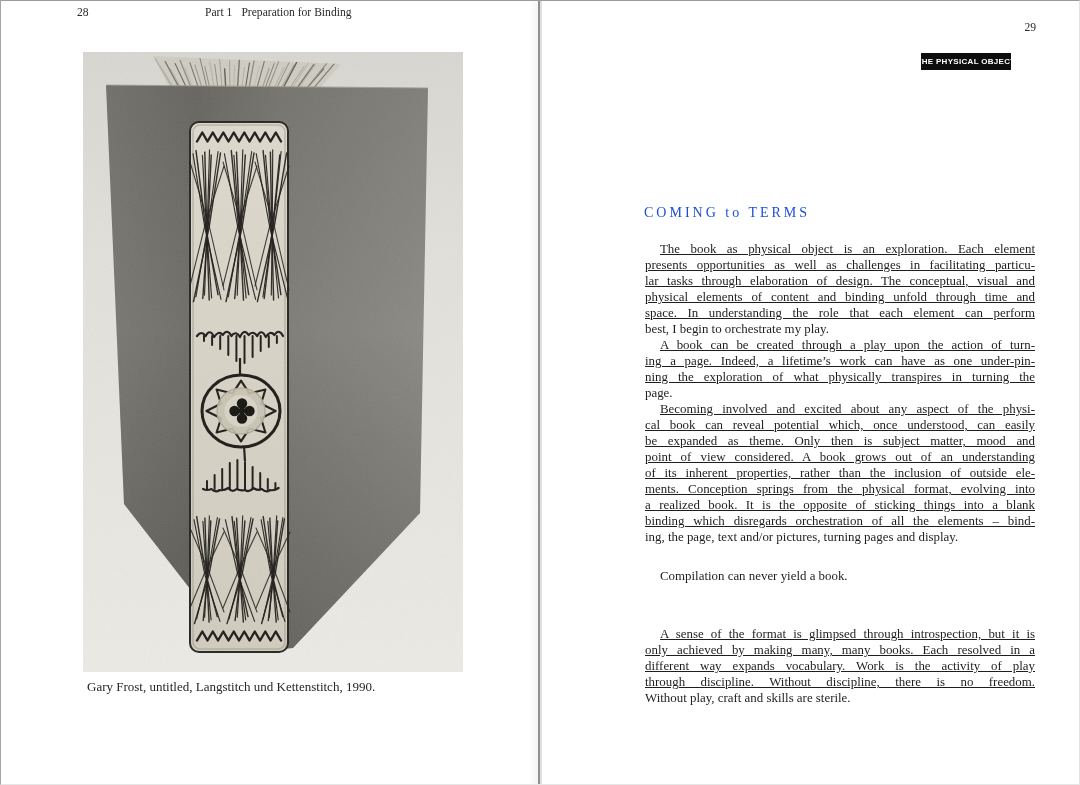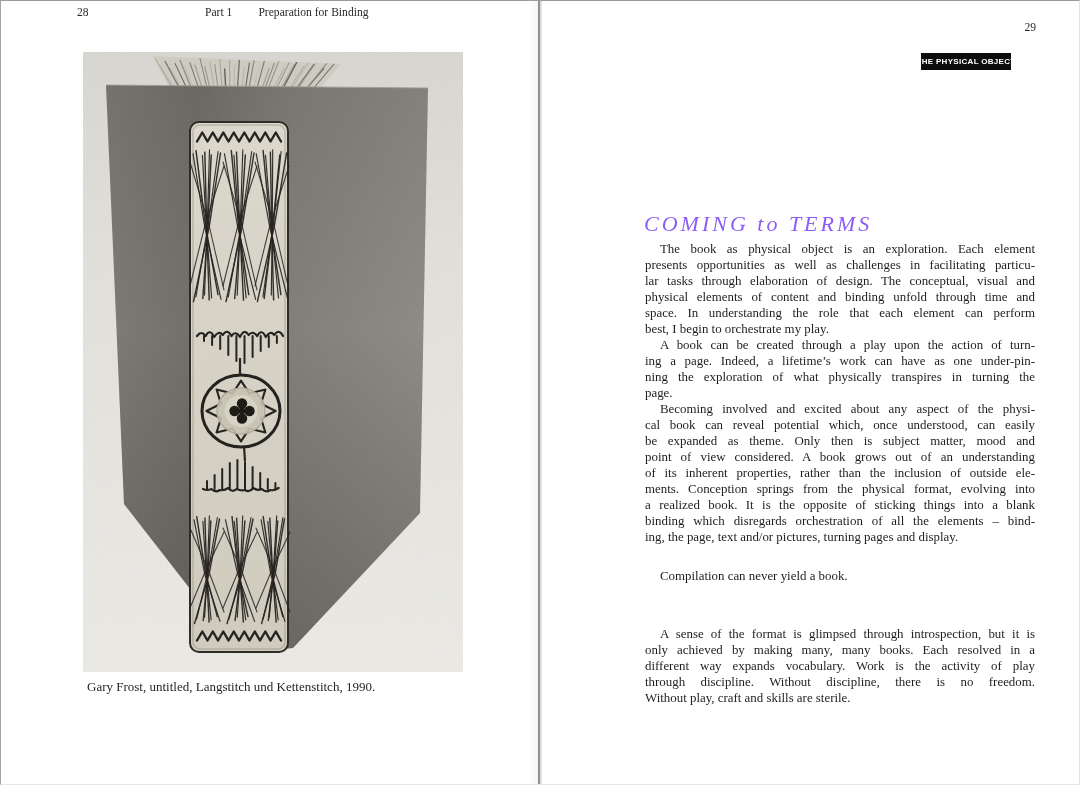--- a/index.html
+++ b/index.html
@@ -11,37 +11,37 @@
          box-sizing:border-box;z-index:50;}
   
   .gutter{position:absolute;left:528px;top:0;width:24px;height:785px;z-index:5;
           background:linear-gradient(to right,rgba(0,0,0,0) 0%,rgba(0,0,0,0.035) 40%,rgba(0,0,0,0.05) 46%,rgba(0,0,0,0) 60%);}
   .gutter-line{position:absolute;left:538px;top:0;width:2px;height:785px;background:#8f8f8f;z-index:6;}
   .gutter-hilite{position:absolute;left:540px;top:0;width:2px;height:785px;background:#e0e0de;z-index:6;}
   
   .pg-num,.run-head{position:absolute;font-size:11.6px;line-height:14px;color:#2a2927;}
   #pgnum-left{left:77px;top:6px;}
   #runhead-left{left:205px;top:6px;}
-  #runhead-left .part{margin-right:26px;}
+  #runhead-left .part{margin-right:9px;}
   #pgnum-right{left:1012px;top:21px;width:24px;text-align:right;}
   
   figure{margin:0;}
   #photo{position:absolute;left:83px;top:52px;width:380px;height:620px;}
   #caption{position:absolute;left:87px;top:680px;font-size:13px;line-height:14px;color:#272624;}
   
   #badge{position:absolute;left:921px;top:53px;width:90px;height:17px;background:#0d0d0d;
          color:#ffffff;font-family:"Liberation Sans", sans-serif;font-weight:bold;
          font-size:8px;letter-spacing:0.3px;display:flex;align-items:center;justify-content:center;
          white-space:nowrap;}
-  #heading{position:absolute;left:644px;top:196px;font-size:22px;letter-spacing:3px;
-           font-weight:400;color:#8b5cf6;white-space:nowrap;font-style:italic;}
+  #heading{position:absolute;left:644px;top:196px;font-size:14px;letter-spacing:3px;
+           font-weight:400;color:#1d4ed8;white-space:nowrap;}
   #text-column{position:absolute;left:645px;top:241px;width:390px;}
   .para{margin:0;}
   .line{font-size:12.9px;line-height:16px;height:16px;text-align:left;}
-  .line.jl{text-align:justify;text-align-last:justify;}
+  .line.jl{text-align:justify;text-align-last:justify;text-decoration:underline;}
   .line.first{padding-left:15px;}
 </style>
 </head>
 <body>
 
 <div class="frame"></div>
 <div class="gutter"></div>
 <div class="gutter-line"></div>
 <div class="gutter-hilite"></div>
 

